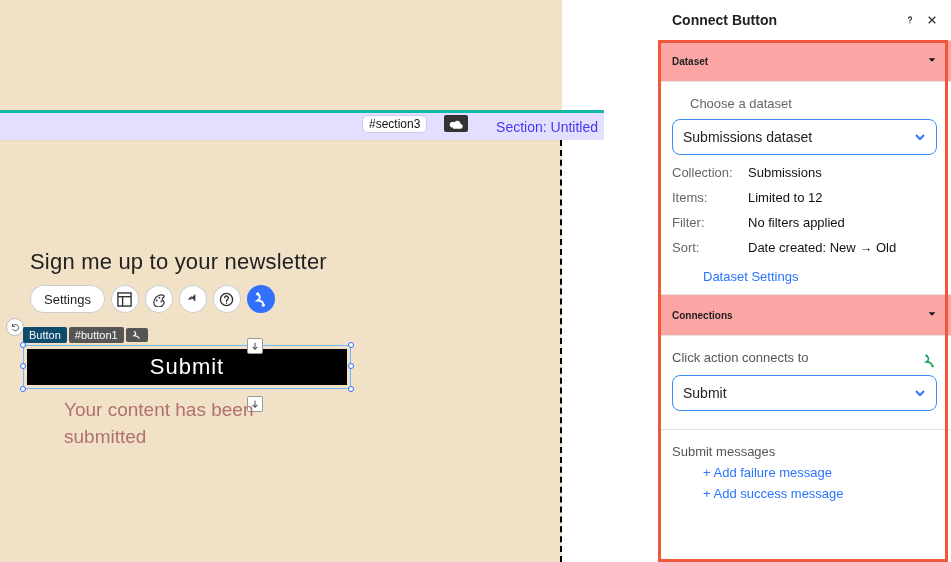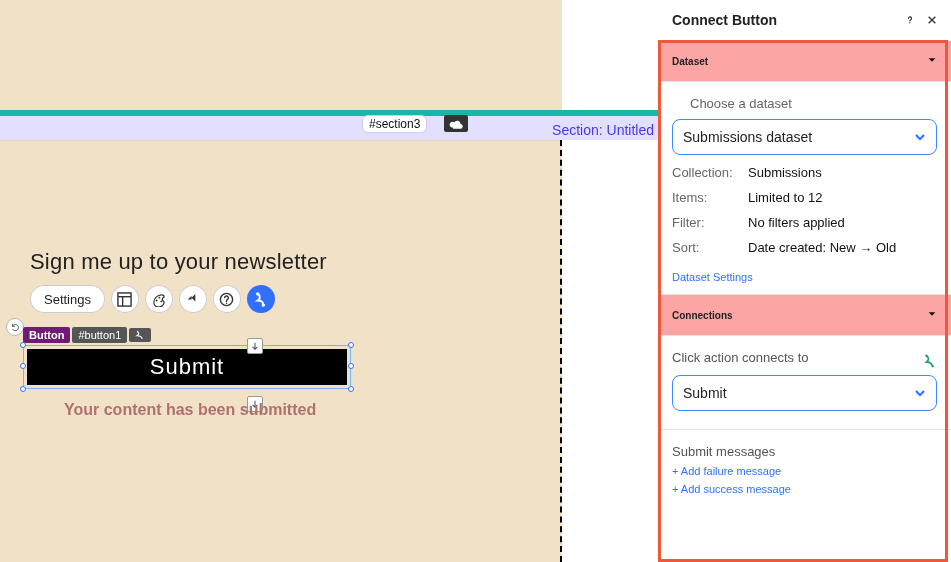--- a/index.html
+++ b/index.html
@@ -1,19 +1,19 @@
 <!DOCTYPE html>
 <html><head>
 <meta charset="utf-8">
 <style>
   * { box-sizing: border-box; }
   html, body { margin:0; padding:0; width:951px; height:562px; font-family:-apple-system,"Helvetica Neue",Helvetica,Arial,sans-serif; color:#222; background:#fff; overflow:hidden;}
   .stage { position:relative; width:951px; height:562px; }
   .canvas-area { position:absolute; left:0; top:0; width:658px; height:562px; }
-  .section-band { position:absolute; left:0; top:110px; width:660px; height:30px; background:#e3e0ff; border-top:6px solid #14b8a6; }
+  .section-band { position:absolute; left:0; top:110px; width:604px; height:30px; background:#e3e0ff; border-top:3px solid #14b8a6; }
   .section-label { position:absolute; right:6px; top:6px; color:#4438f0; font-size:14px; }
   .cream-area { position:absolute; left:0; top:0; width:562px; height:562px; background:#f1e2c7; }
   .cream-inner-border { position:absolute; left:560px; top:140px; width:0; height:422px; border-left:2px dashed #000; }
   .newsletter-title { position:absolute; left:30px; top:249px; font-size:22px; font-weight:300; color:#222; letter-spacing:.2px;}
   
   .section-tag { position:absolute; left:362px; top:115px; background:#fff; color:#111; font-size:12px; padding:1px 6px; border-radius:6px; border:1px solid #d0cbf6;}
   .cloud-chip { position:absolute; left:444px; top:115px; width:24px; height:17px; background:#333; border-radius:2px; display:flex; align-items:center; justify-content:center;}
   .cloud-chip svg{width:14px;height:10px;}
   
   .toolbar-row { position:absolute; left:30px; top:285px; display:flex; align-items:center; gap:6px; }
@@ -21,49 +21,49 @@
   .circle-btn { width:28px; height:28px; border-radius:50%; background:#fff; box-shadow:0 0 0 1px #ccc inset; display:flex; align-items:center; justify-content:center; cursor:pointer;}
   .circle-btn svg { width:15px; height:15px; }
   .circle-btn.blue { background:#3170ff; box-shadow:none;}
   .circle-btn.blue svg { fill:#fff; stroke:#fff;}
   .undo-badge { position:absolute; left:6px; top:318px; width:18px; height:18px; background:#fff; border-radius:50%; border:1px solid #bbb; display:flex; align-items:center; justify-content:center;}
   .undo-badge svg{width:10px;height:10px;}
   
   .selection-wrap { position:absolute; left:23px; top:327px; width:335px; }
   .tag-row { display:flex; align-items:center; gap:2px; }
   .chip { font-size:11px; color:#fff; padding:2px 6px; border-radius:2px; }
-  .chip.button-type { background:#701a75;font-weight:bold;}
+  .chip.button-type { background:#0c4a6e;}
   .chip.id { background:#555;}
   .chip.bind { background:#555; width:22px; display:flex;align-items:center;justify-content:center; padding:2px 0;}
   .chip.bind svg{width:12px;height:10px; fill:#fff;}
   .sel-outline { margin-top:2px; position:relative; width:328px; height:44px; border:1px solid #6fb5ff; }
   .sel-outline .h { position:absolute; width:6px; height:6px; background:#fff; border:1px solid #3170ff; border-radius:50%; }
   .sel-outline .h.tl{left:-4px;top:-4px}.sel-outline .h.tr{right:-4px;top:-4px}.sel-outline .h.bl{left:-4px;bottom:-4px}.sel-outline .h.br{right:-4px;bottom:-4px}
   .sel-outline .h.ml{left:-4px;top:calc(50% - 4px)}.sel-outline .h.mr{right:-4px;top:calc(50% - 4px)}
   .drop-arrow { position:absolute; width:16px; height:16px; border:1px solid #999; background:#fff; border-radius:2px; display:flex;align-items:center;justify-content:center;}
   .drop-arrow svg{width:8px;height:8px;}
   .drop-arrow.top{left:calc(50% + 60px); top:-8px;}
   .drop-arrow.bot{left:calc(50% + 60px); bottom:-24px;}
   .black-btn { position:absolute; left:3px; top:3px; right:3px; bottom:3px; background:#000; color:#fff; display:flex; align-items:center; justify-content:center; font-size:22px; letter-spacing:1px; font-weight:300;}
-  .submitted-text { position:absolute; left:64px; top:396px; color:#b07070; font-size:16px; line-height:27px; width:260px; font-weight:700;}
+  .submitted-text { position:absolute; left:64px; top:396px; color:#b07070; font-size:19px; line-height:27px; width:260px; font-weight:400;}
   .canvas-divider { position:absolute; left:658px; top:0; width:1px; height:562px; background:#d0d0d0; box-shadow:-6px 0 6px -4px rgba(0,0,0,.1);}
   
   .panel { position:absolute; right:0; top:0; width:293px; height:562px; background:#fff;}
   .panel-header { height:40px; display:flex; align-items:center; justify-content:space-between; padding:0 14px; font-weight:700; font-size:14px;}
   .panel-header .hdr-actions { display:flex; gap:12px; align-items:center;}
   .red-outline { position:absolute; left:0; top:40px; right:3px; bottom:0; border:3px solid #f0583c; pointer-events:none; }
   .section-head { height:42px; background:#fca5a5; border-top:1px solid #e2e2e2; border-bottom:1px solid #e2e2e2; display:flex; align-items:center; justify-content:space-between; padding:0 14px; font-weight:700; font-size:10px;}
   .section-body { padding:14px 14px 10px 14px; font-size:13px; }
   .field-label { color:#666; margin-bottom:8px; display:block; font-size:13px;margin-left:18px;}
   .select-box { height:36px; border:1px solid #3a8bff; border-radius:8px; display:flex; align-items:center; justify-content:space-between; padding:0 10px; font-size:14px; color:#222; cursor:pointer;}
   .select-box svg{width:12px;height:12px;stroke:#3170ff;fill:none;stroke-width:2;}
   .meta-row { display:flex; margin-top:10px; font-size:13px;}
   .meta-row .k{color:#666; width:76px;}
   .meta-row .v{color:#111;}
-  .link { color:#2a73ff; cursor:pointer; font-size:11px;}
+  .link { color:#2a73ff; cursor:pointer; font-size:13px;margin-left:31px;}
   .divider { height:1px; background:#e2e2e2; margin:4px -14px 0; }
   .conn-title { font-size:13px; color:#555; margin-bottom:10px;}
   .connects-row { display:flex; align-items:center; justify-content:space-between;}
   .mini-conn-icon svg{width:14px;height:14px;}
   .submit-msgs { margin-top:14px; font-size:13px; color:#555;}
   .submit-msgs .link{ display:block; margin-top:6px;}
   .top-border-soft { position:absolute; left:0; top:140px; width:562px; border-top:1px solid #e6d9bf;}
   .caret svg{width:10px;height:10px;}
 </style>
 </head>

